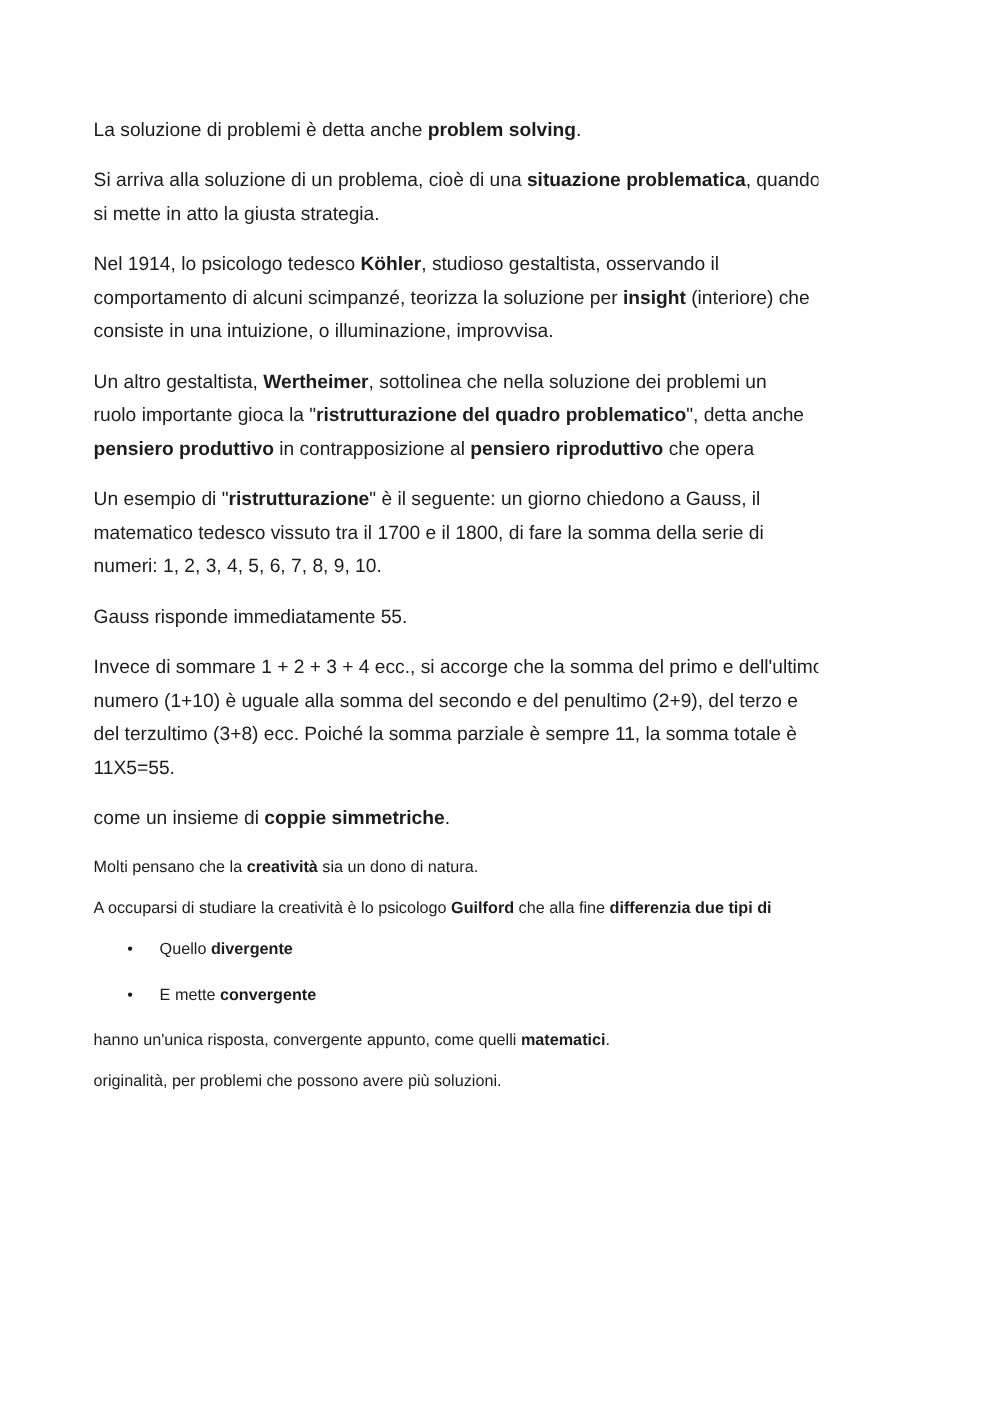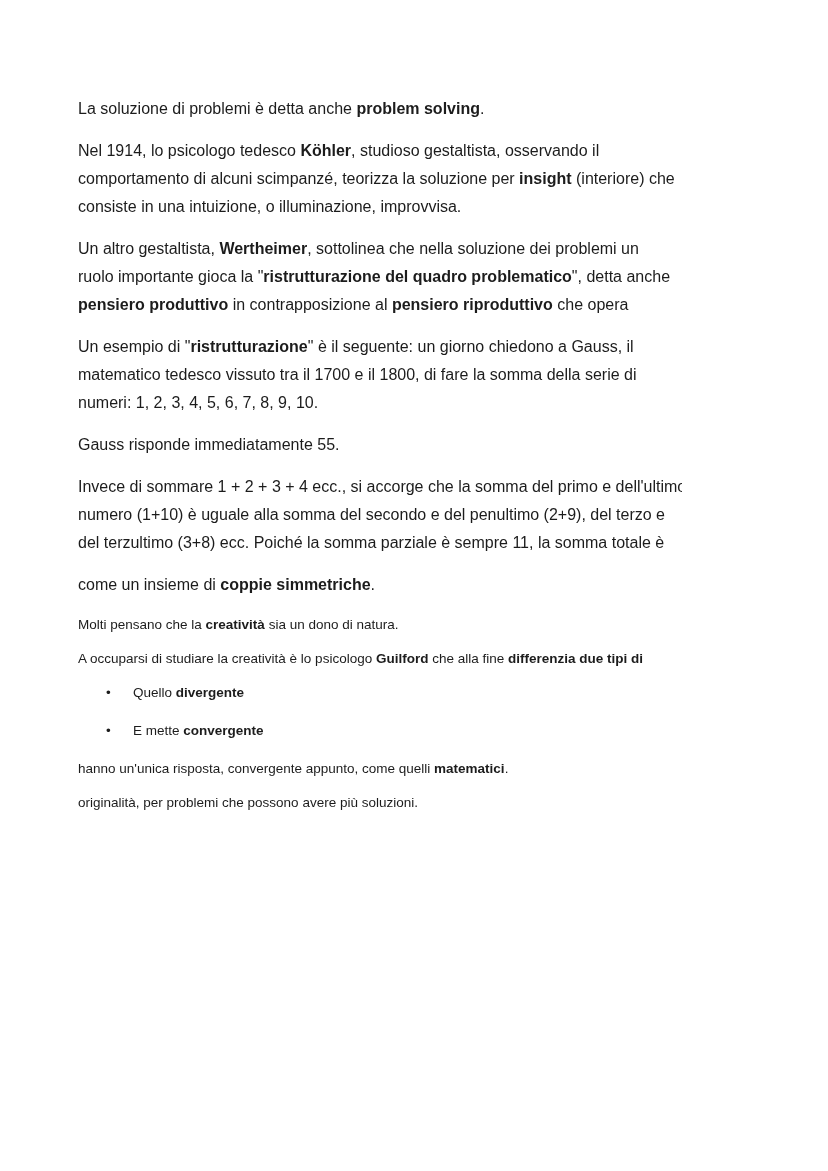--- a/index.html
+++ b/index.html
@@ -35,20 +35,24 @@
 </style>
 </head>
 <body>
 
 <div class="page" style="background: rgb(255, 255, 255); color: rgb(28, 28, 28);">
   <div id="doc-body">
       <div class="para large">
         <div class="line"><span>La soluzione di problemi è detta anche </span><span class="b">problem solving</span><span>.</span></div>
       </div>
       <div class="para large">
+        <div class="line"><span>Si arriva alla soluzione di un problema, cioè di una </span><span class="b">situazione problematica</span><span>, quando</span></div>
+        <div class="line"><span>si mette in atto la giusta strategia.</span></div>
+      </div>
+      <div class="para large">
         <div class="line"><span>Nel 1914, lo psicologo tedesco </span><span class="b">Köhler</span><span>, studioso gestaltista, osservando il</span></div>
         <div class="line"><span>comportamento di alcuni scimpanzé, teorizza la soluzione per </span><span class="b">insight</span><span> (interiore) che</span></div>
         <div class="line"><span>consiste in una intuizione, o illuminazione, improvvisa.</span></div>
       </div>
       <div class="para large">
         <div class="line"><span>Un altro gestaltista, </span><span class="b">Wertheimer</span><span>, sottolinea che nella soluzione dei problemi un</span></div>
         <div class="line"><span>ruolo importante gioca la "</span><span class="b">ristrutturazione del quadro problematico</span><span>", detta anche</span></div>
         <div class="line"><span class="b">pensiero produttivo</span><span> in contrapposizione al </span><span class="b">pensiero riproduttivo</span><span> che opera</span></div>
       </div>
       <div class="para large">
@@ -56,20 +60,21 @@
         <div class="line"><span>matematico tedesco vissuto tra il 1700 e il 1800, di fare la somma della serie di</span></div>
         <div class="line"><span>numeri: 1, 2, 3, 4, 5, 6, 7, 8, 9, 10.</span></div>
       </div>
       <div class="para large">
         <div class="line"><span>Gauss risponde immediatamente 55.</span></div>
       </div>
       <div class="para large">
         <div class="line"><span>Invece di sommare 1 + 2 + 3 + 4 ecc., si accorge che la somma del primo e dell'ultimo</span></div>
         <div class="line"><span>numero (1+10) è uguale alla somma del secondo e del penultimo (2+9), del terzo e</span></div>
         <div class="line"><span>del terzultimo (3+8) ecc. Poiché la somma parziale è sempre 11, la somma totale è</span></div>
+        <div class="line"><span>11X5=55.</span></div>
       </div>
       <div class="para large">
         <div class="line"><span>come un insieme di </span><span class="b">coppie simmetriche</span><span>.</span></div>
       </div>
       <div class="para small">
         <div class="line"><span>Molti pensano che la </span><span class="b">creatività</span><span> sia un dono di natura.</span></div>
       </div>
       <div class="para small">
         <div class="line"><span>A occuparsi di studiare la creatività è lo psicologo </span><span class="b">Guilford</span><span> che alla fine </span><span class="b">differenzia due tipi di</span></div>
       </div>

